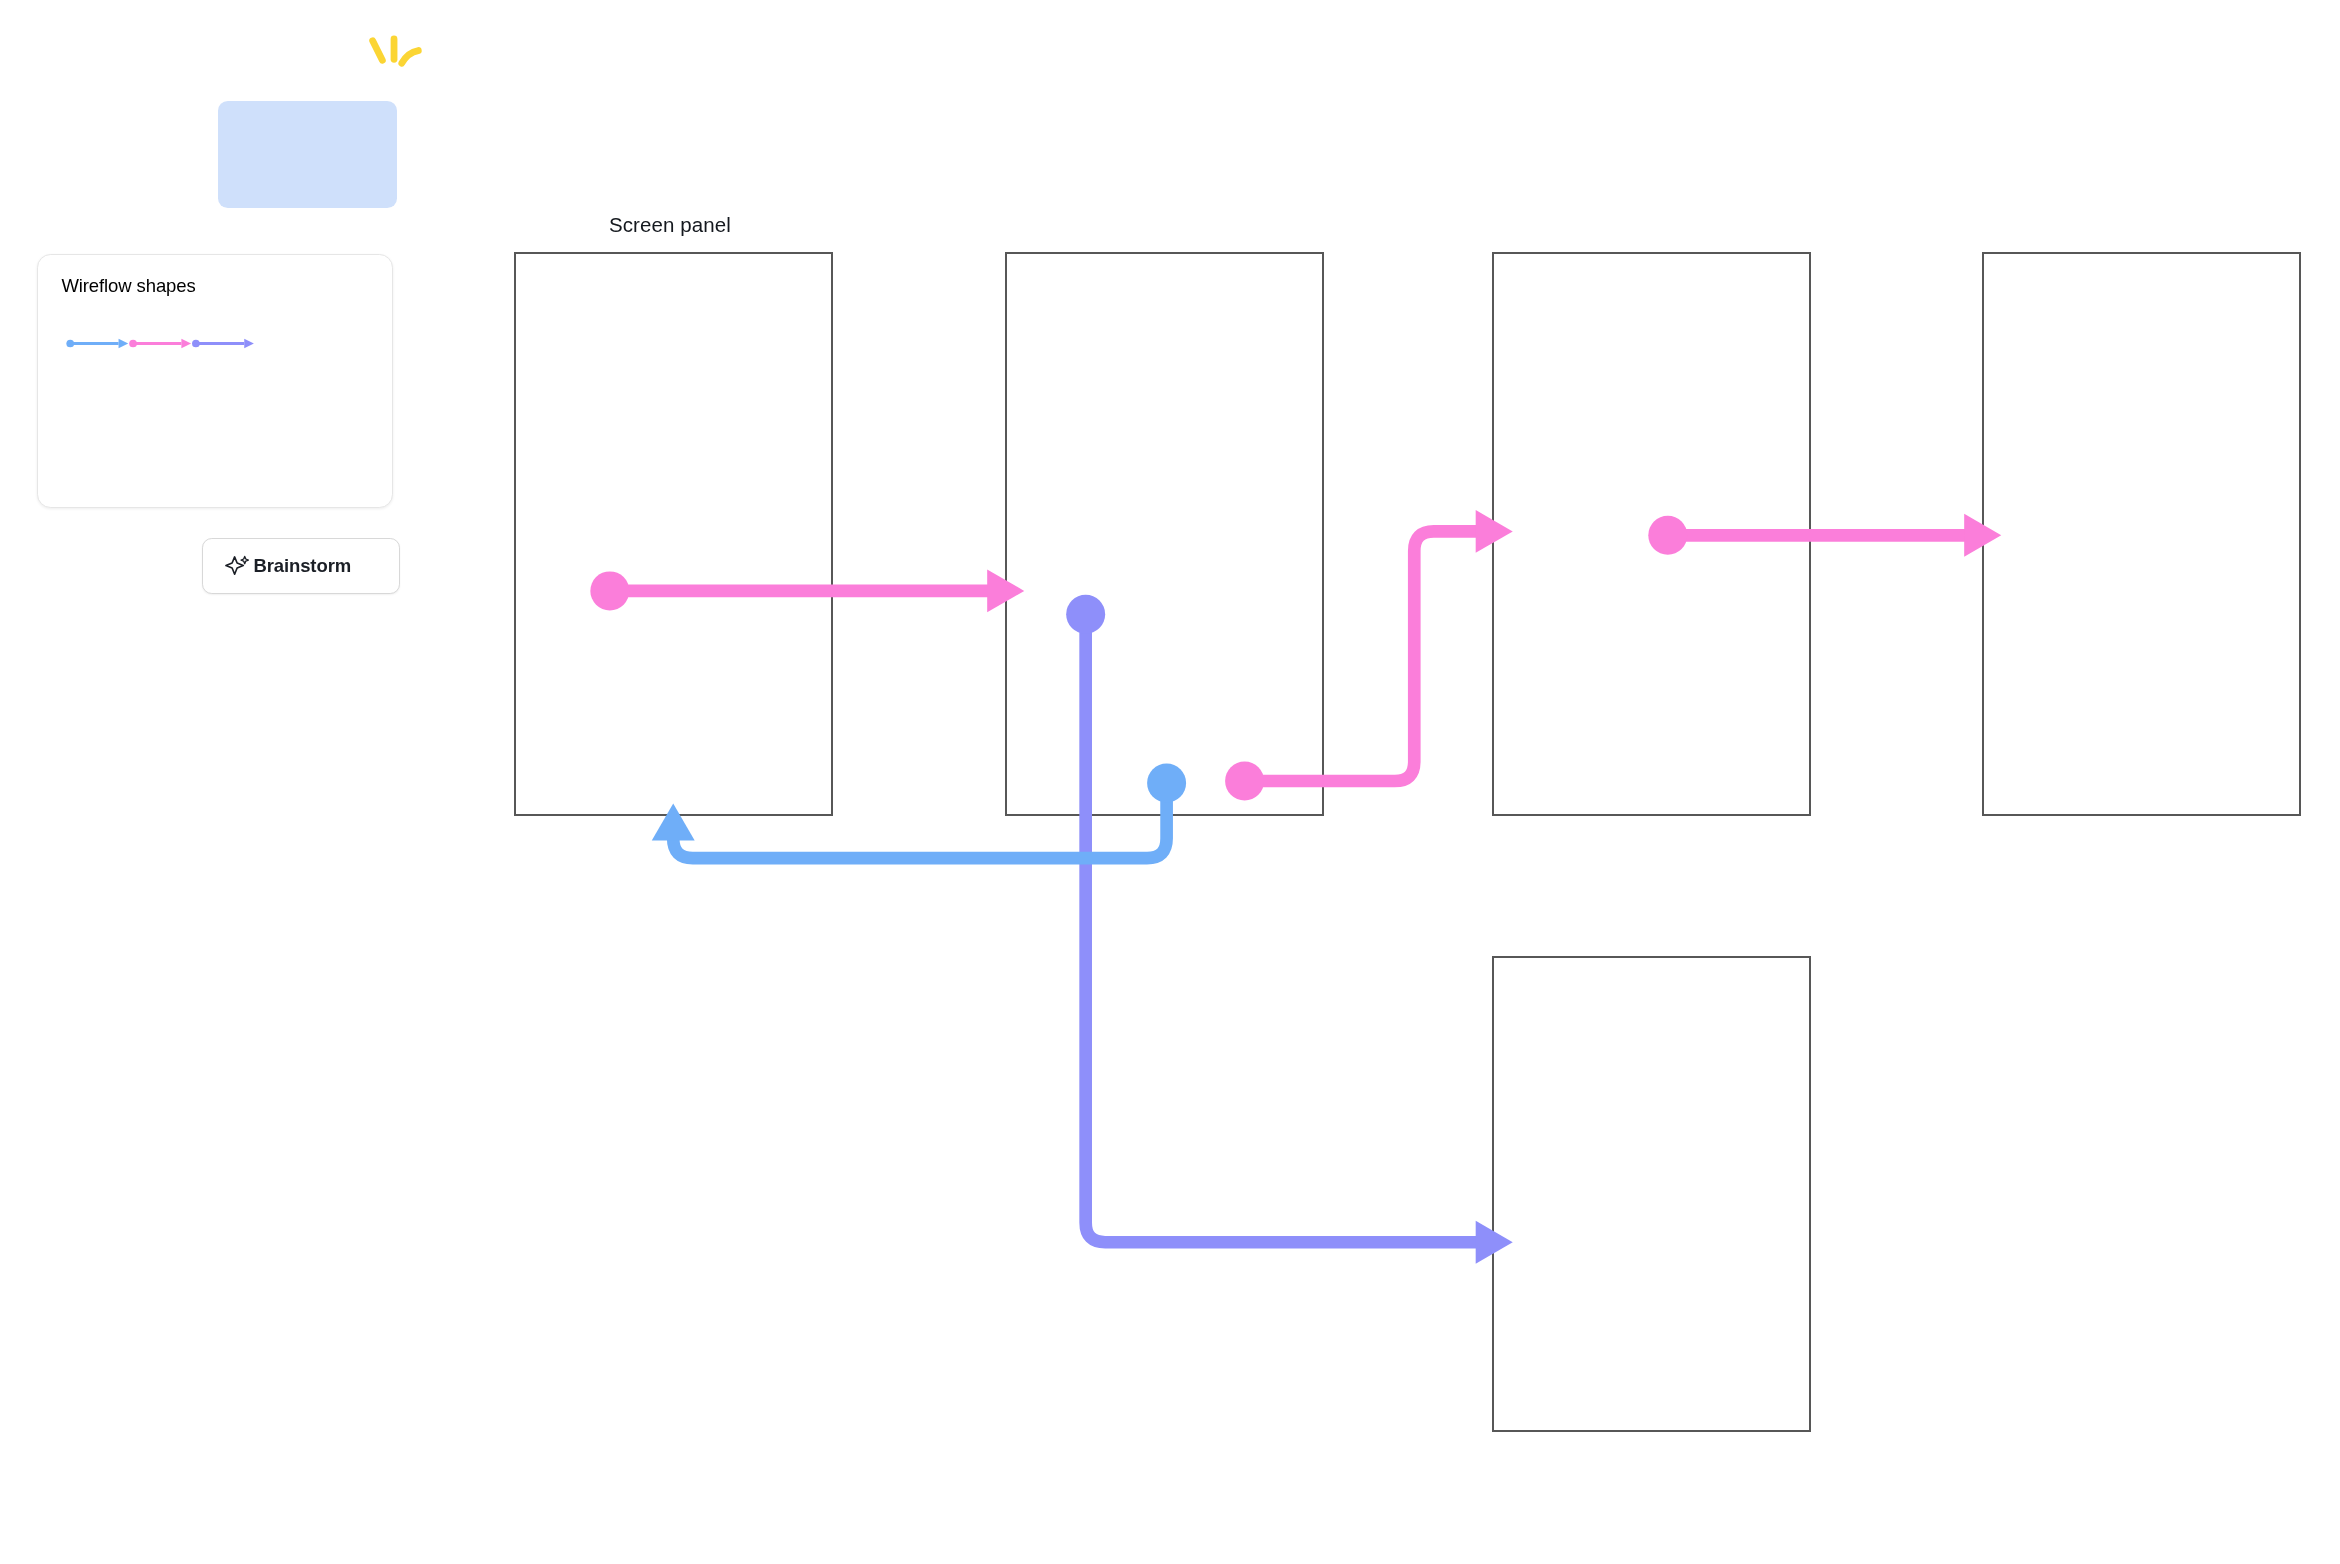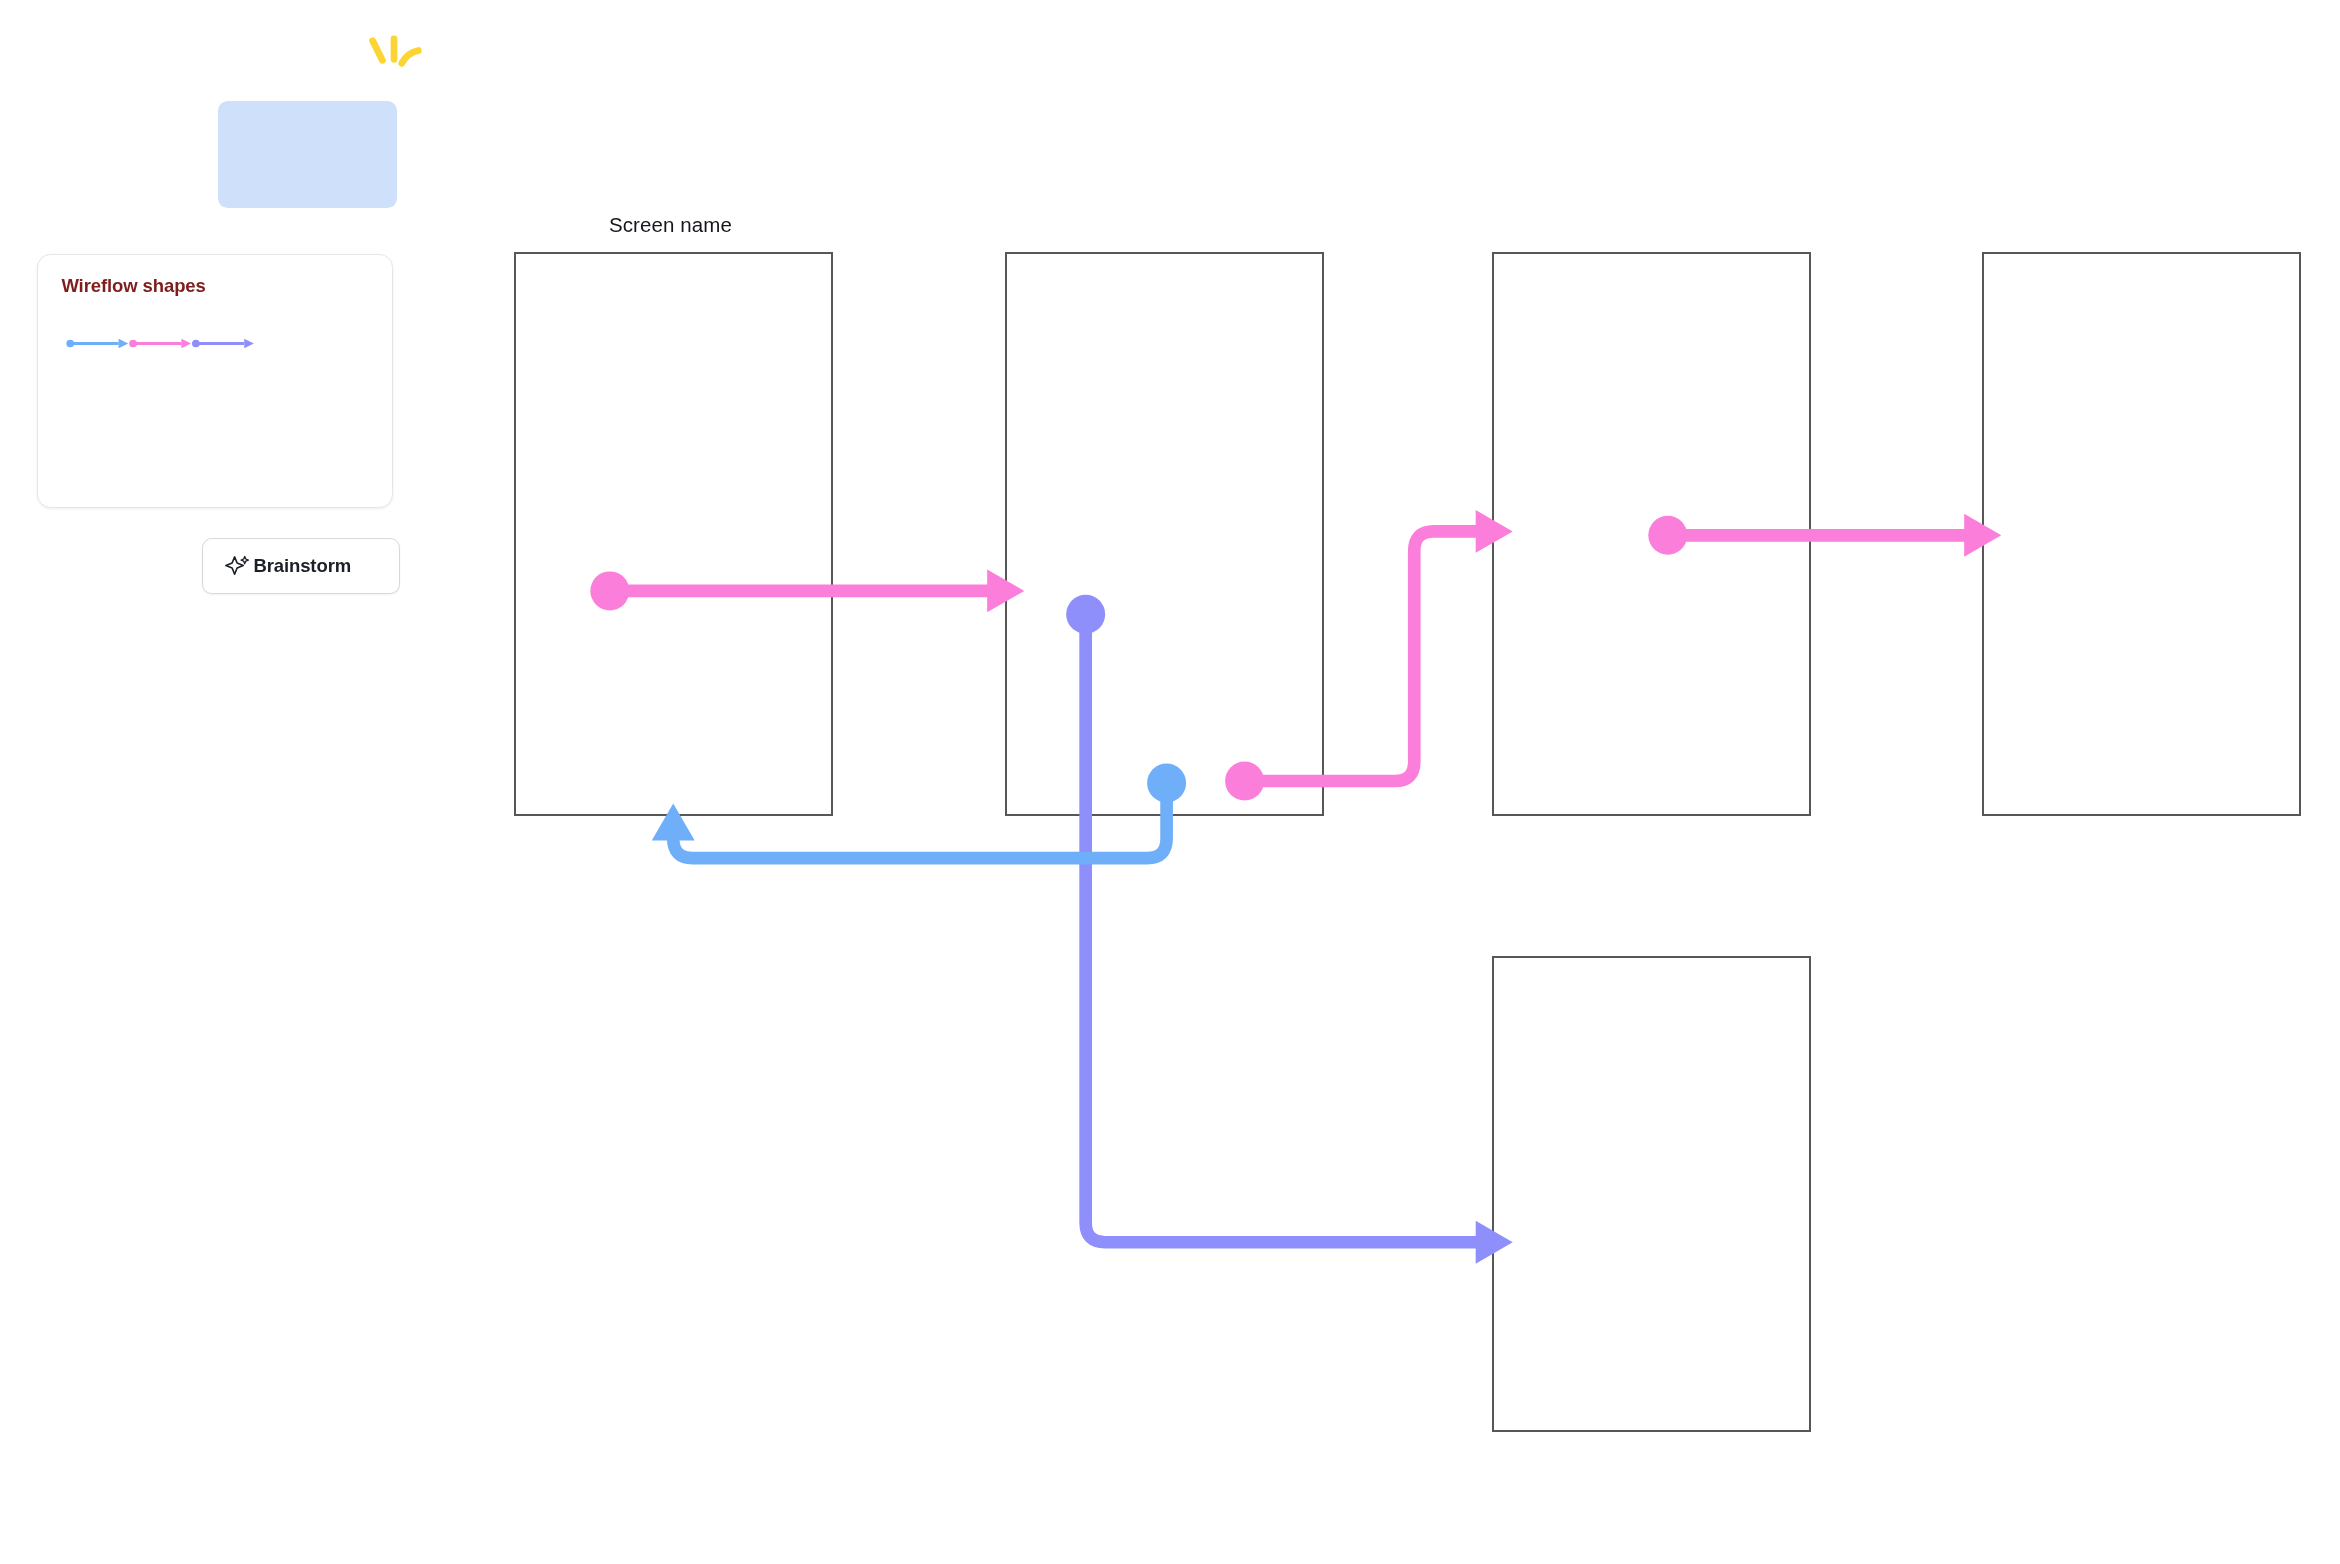--- a/index.html
+++ b/index.html
@@ -72,22 +72,22 @@
     border: 1px solid #e6e6e6;
     border-radius: 13.7px;
     box-sizing: border-box;
     box-shadow: 0 1px 2.9px rgba(0,0,0,.07);
   }
   .shapes-panel-title {
     position: absolute;
     left: 23.4px;
     top: 19.5px;
     font-size: 18.5px;
-    font-weight: 700;
-    color: #7f1d1d;
+    font-weight: 400;
+    color: #000000;
     letter-spacing: -0.1px;
   }
   .shape-samples {
     position: absolute;
     left: 23.4px;
     top: 74px;
     width: 293px;
     height: 29px;
   }
 
@@ -178,21 +178,21 @@
   </div>
 
   <div class="brainstorm-btn">
     <svg width="25" height="25" viewBox="0 0 26 26">
       <path d="M10 3 L12.6 9.4 L19 12 L12.6 14.6 L10 21 L7.4 14.6 L1 12 L7.4 9.4 Z" fill="none" stroke="#1b1f26" stroke-width="1.7" stroke-linejoin="round"></path>
       <path d="M20.5 2.5 L21.6 5.2 L24.3 6.3 L21.6 7.4 L20.5 10.1 L19.4 7.4 L16.7 6.3 L19.4 5.2 Z" fill="none" stroke="#1b1f26" stroke-width="1.4" stroke-linejoin="round"></path>
     </svg>
     <span class="brainstorm-label">Brainstorm</span>
   </div>
 
-  <div class="frame-label" style="left:609px; top:213px;">Screen name</div>
+  <div class="frame-label" style="left:609px; top:213px;">Screen panel</div>
 
   <div class="frame" style="left:514px;  top:252px;  width:319px; height:564px;"></div>
   <div class="frame" style="left:1005px; top:252px;  width:319px; height:564px;"></div>
   <div class="frame" style="left:1492px; top:252px;  width:319px; height:564px;"></div>
   <div class="frame" style="left:1982px; top:252px;  width:319px; height:564px;"></div>
   <div class="frame" style="left:1492px; top:956px;  width:319px; height:476px;"></div>
 
   <svg class="connectors" viewBox="0 0 2400 1604">
 
     <g>

